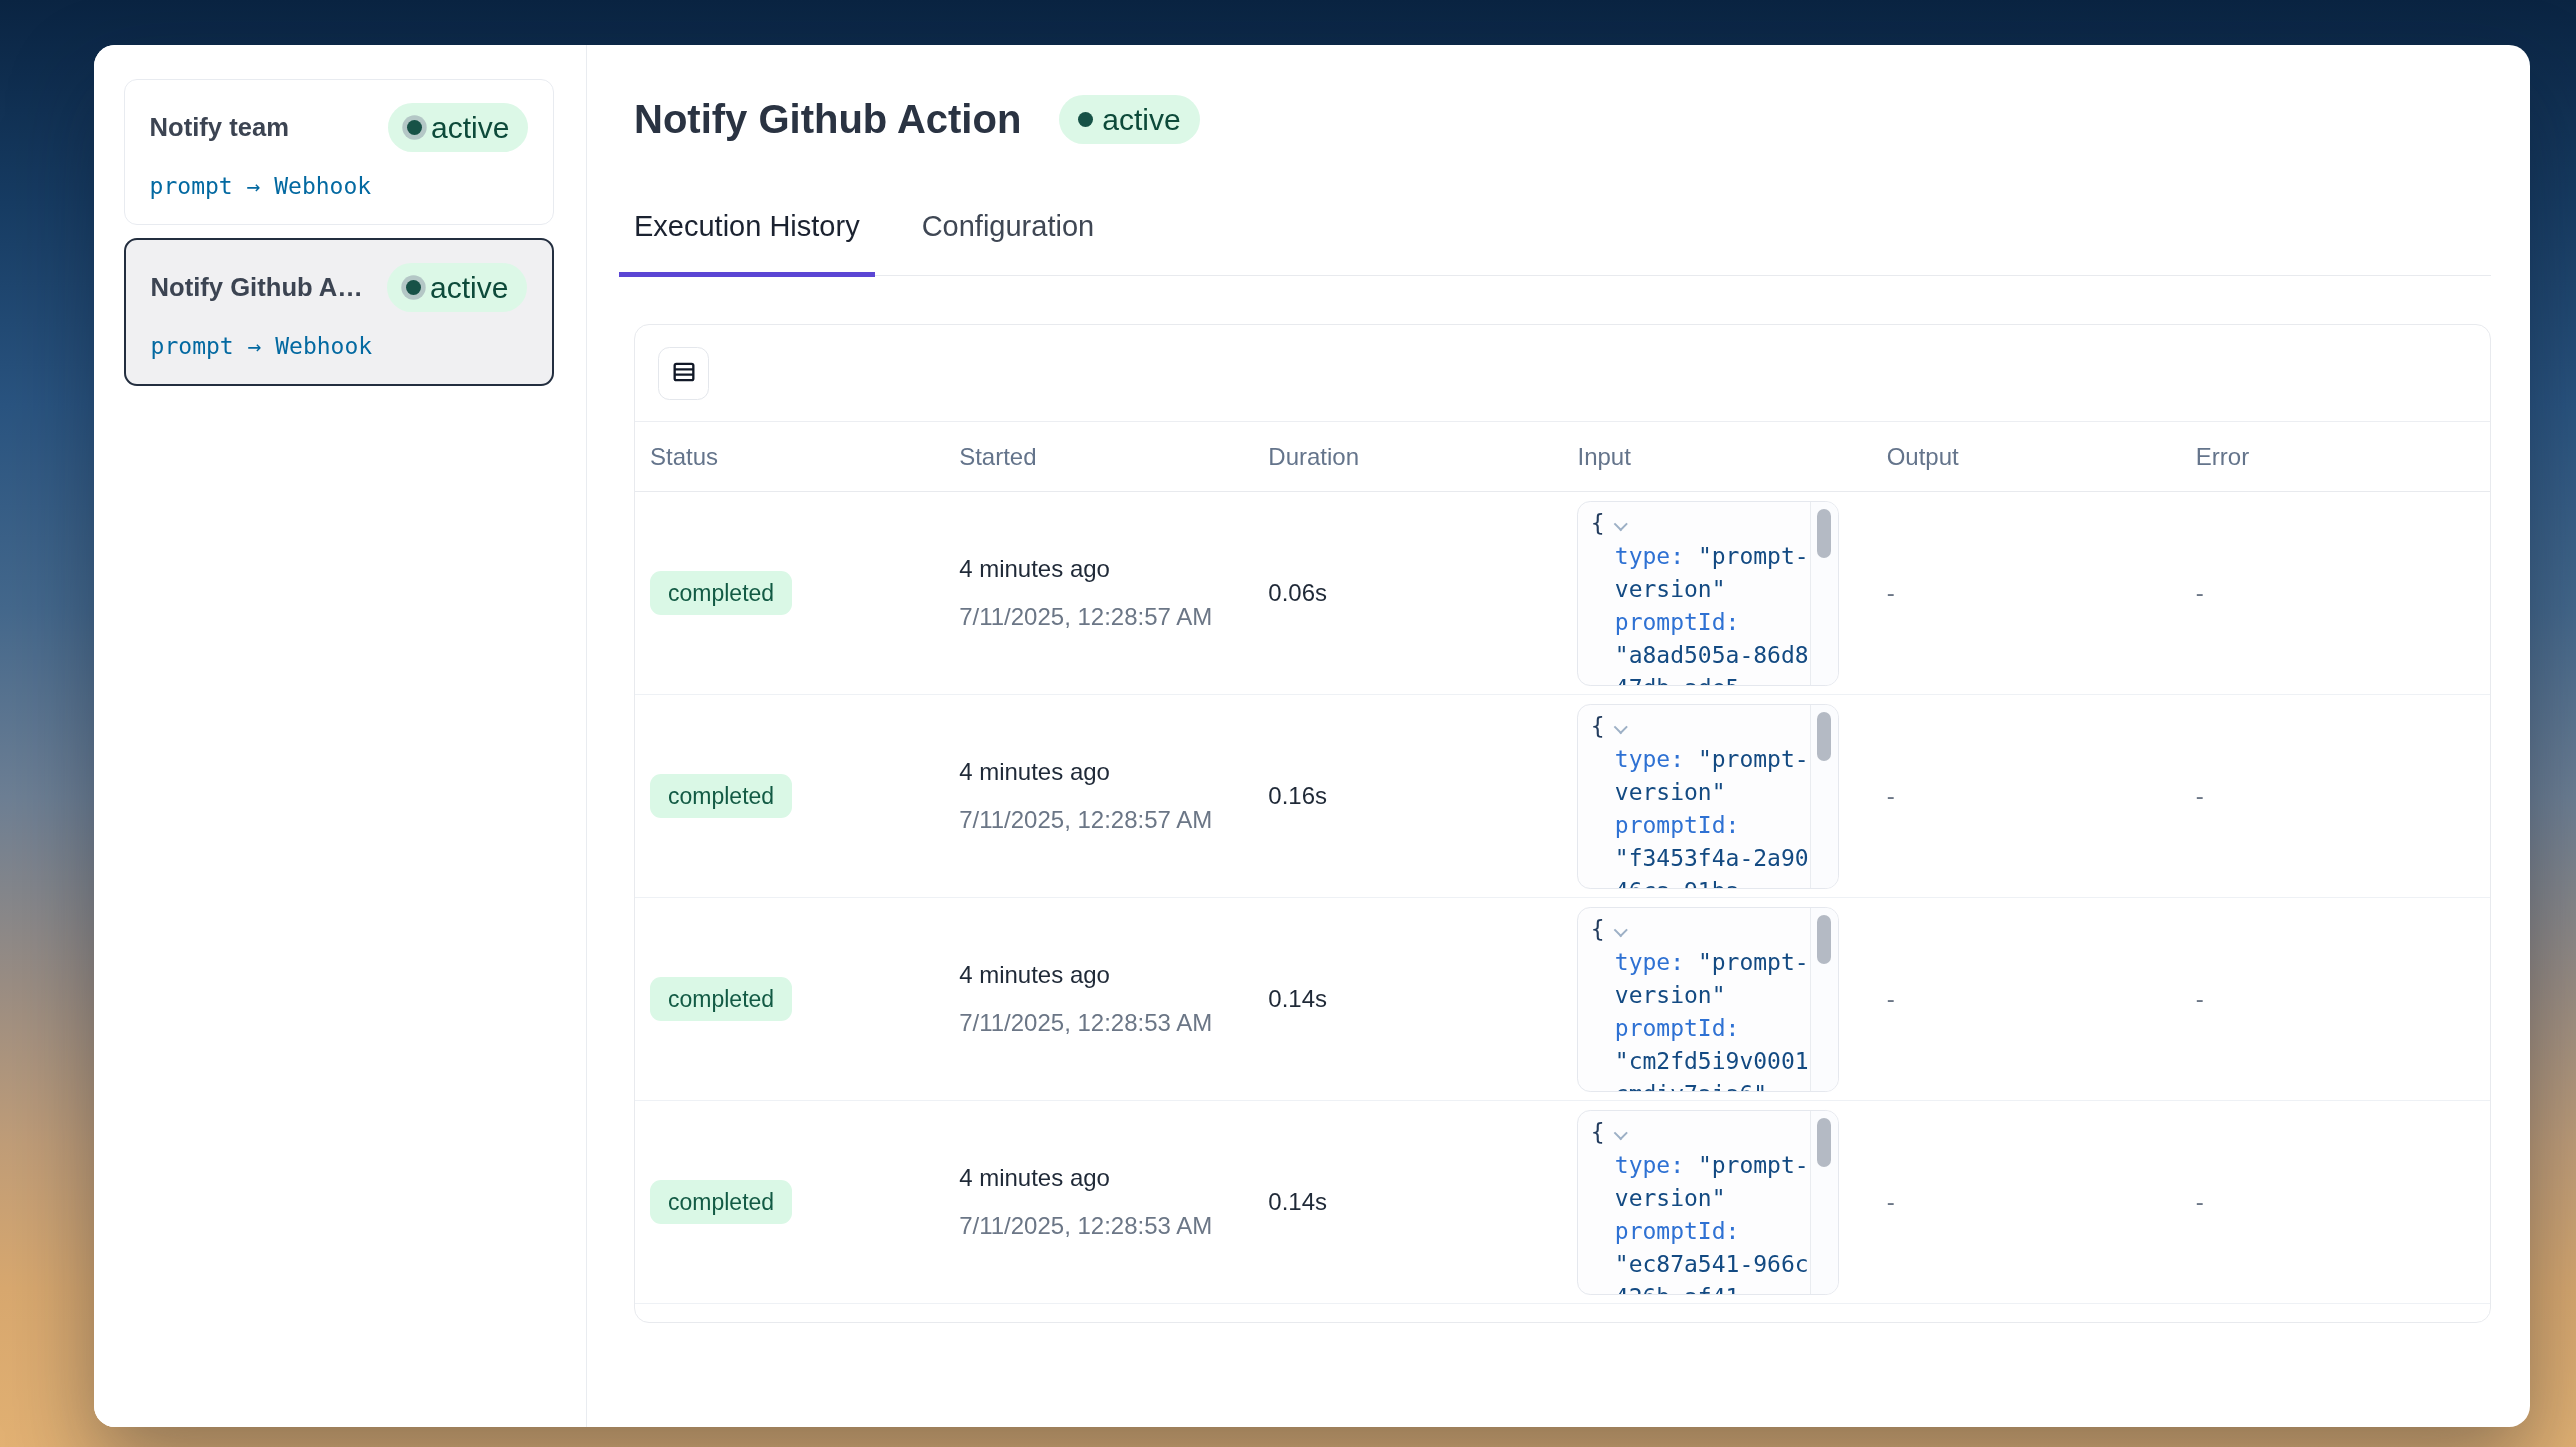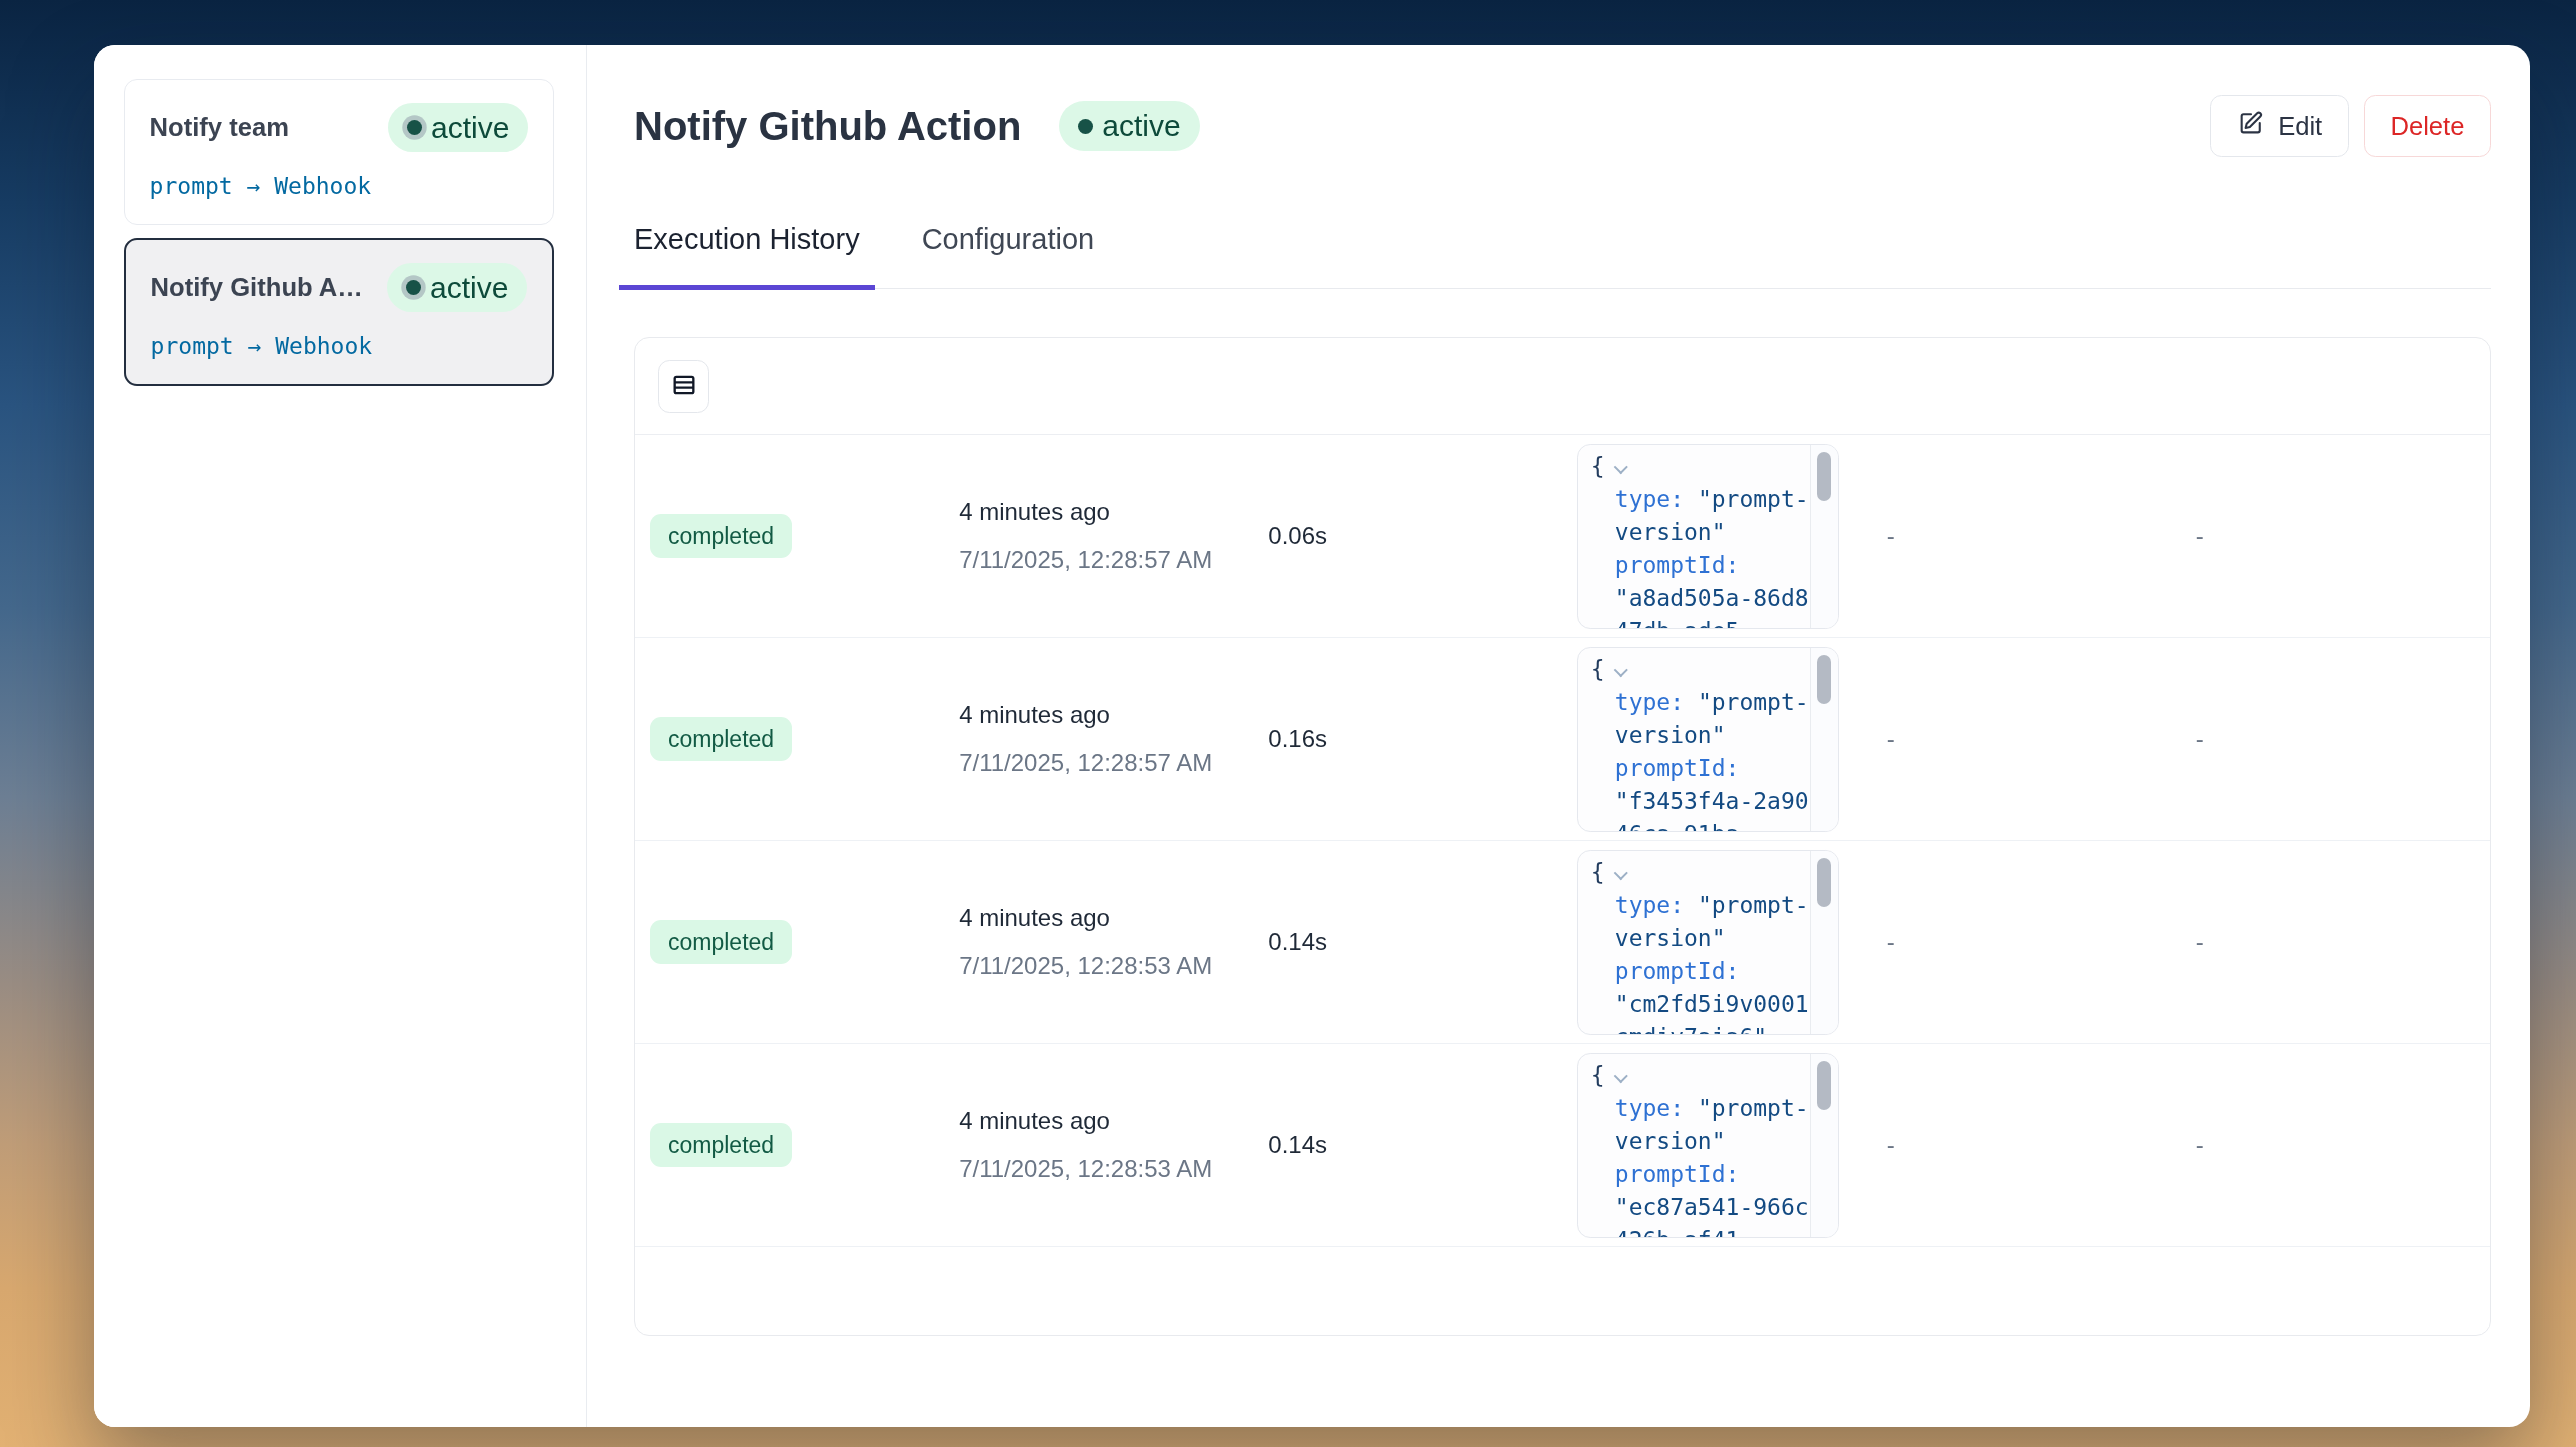--- a/index.html
+++ b/index.html
@@ -173,52 +173,48 @@
     <div class="main">
 
       <div class="title-row">
         <div class="title-left">
           <div class="page-title">Notify Github Action</div>
           <span class="badge">
             <span class="dot"></span>
             <span>active</span>
           </span>
         </div>
-        <div class="actions">
-          <button class="btn-edit">
-            <span>
-              <svg width="28" height="28" viewBox="0 0 24 24" fill="none" stroke="#2c3444" stroke-width="1.8" stroke-linecap="round" stroke-linejoin="round">
-                <path d="M12 4.5H5.6A1.6 1.6 0 0 0 4 6.1v12.3A1.6 1.6 0 0 0 5.6 20h12.3a1.6 1.6 0 0 0 1.6-1.6V12"></path>
-                <path d="M17.3 3.7a1.9 1.9 0 0 1 2.7 2.7L11 15.4l-3.6.9.9-3.6 9-9z"></path>
-              </svg>
-            </span>
-            <span>Edit</span>
-          </button>
-          <button class="btn-delete">Delete</button>
-        </div>
       </div>
 
       <div class="tabs">
         <div class="tab active">Execution History</div>
         <div class="tab">Configuration</div>
       </div>
 
       <div class="table-card">
         <div class="toolbar">
           <button class="btn-view">
             <span>
               <svg width="28" height="28" viewBox="0 0 24 24" fill="none" stroke="#111827" stroke-width="2" stroke-linejoin="round">
                 <rect x="4" y="5" width="16" height="14" rx="1.5"></rect>
                 <line x1="4" y1="9.7" x2="20" y2="9.7"></line>
                 <line x1="4" y1="14.3" x2="20" y2="14.3"></line>
               </svg>
             </span>
           </button>
         </div>
 
+        <div class="thead">
+          <div class="th">Status</div>
+          <div class="th">Started</div>
+          <div class="th">Duration</div>
+          <div class="th">Input</div>
+          <div class="th">Output</div>
+          <div class="th">Error</div>
+        </div>
 
         <div id="tbody">
   <div class="trow">
     <div class="td td-status">
       <span class="badge-completed">completed</span>
     </div>
     <div class="td td-started">
       <div class="rel">4 minutes ago</div>
       <div class="abs">7/11/2025, 12:28:57 AM</div>
     </div>

